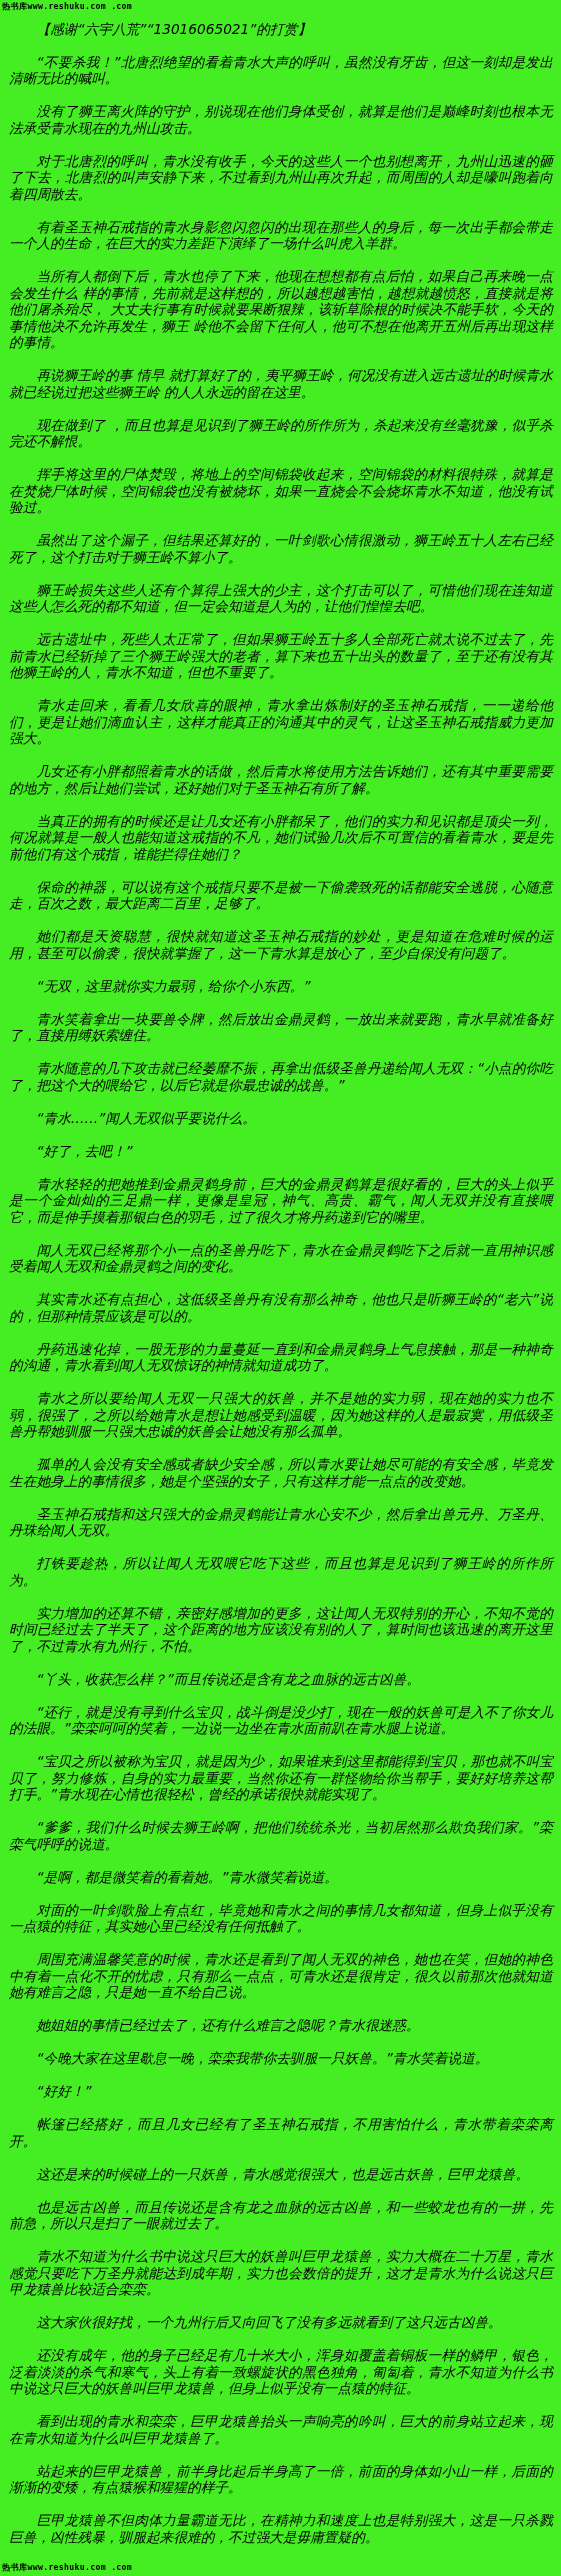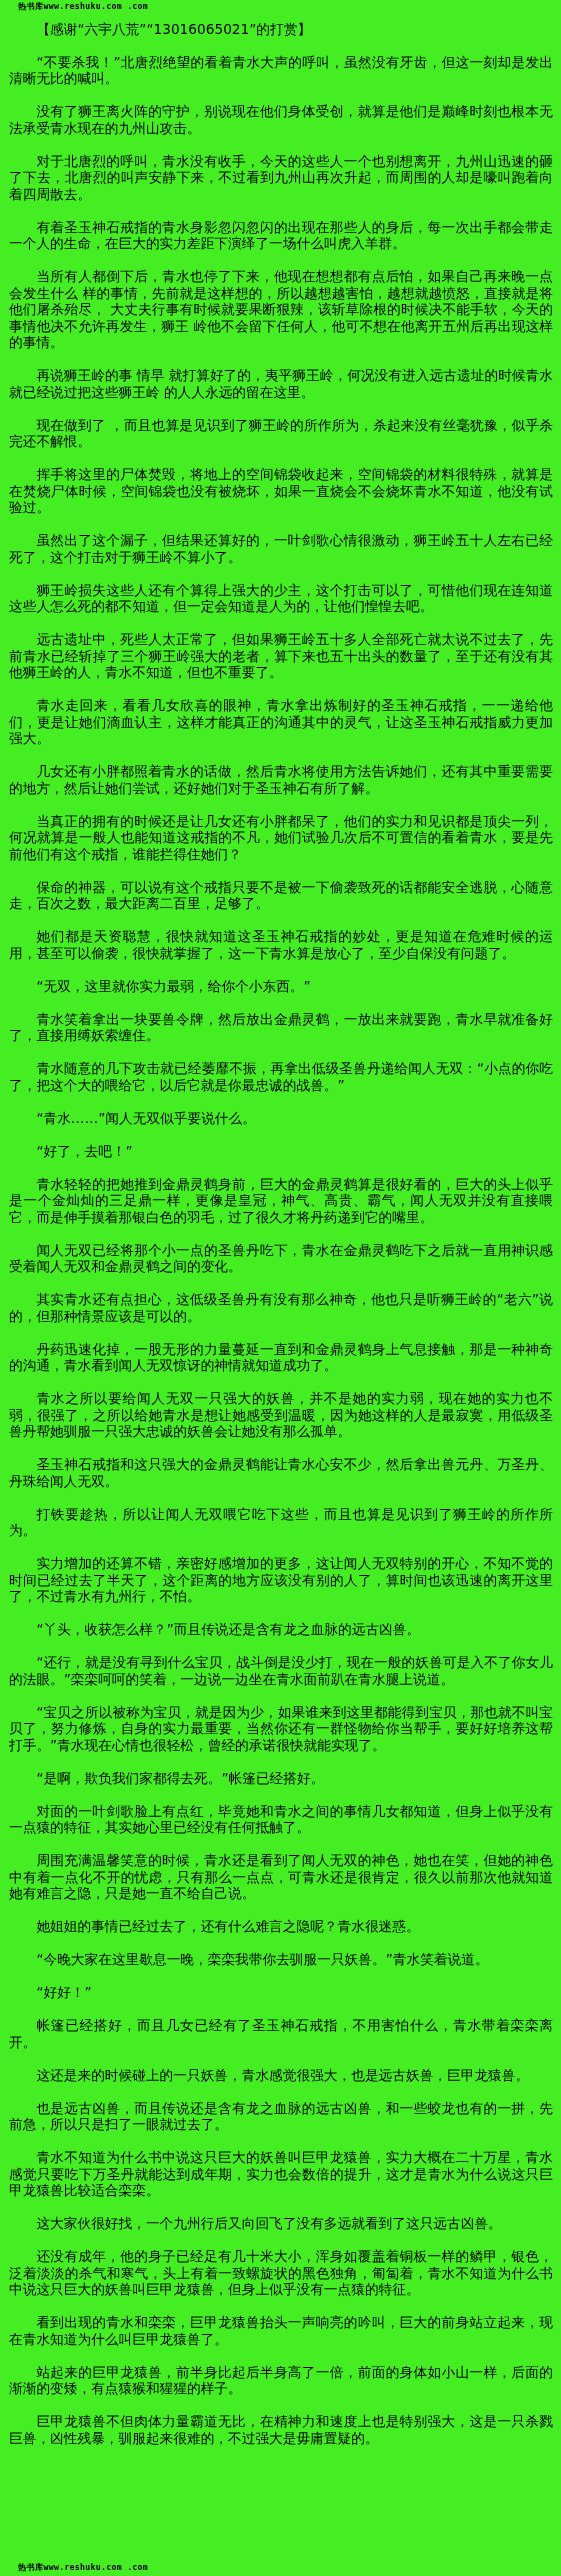--- a/index.html
+++ b/index.html
@@ -11,40 +11,41 @@
   .page {
     position: relative;
     width: 562px;
     height: 2576px;
     overflow: hidden;
     background: #44ee22;
     color: #000;
   }
   .watermark {
     position: absolute;
-    left: 18px;
+    left: 2px;
     font-family: "DejaVu Sans Mono", monospace;
     font-size: 8.2px;
     font-weight: bold;
     color: #000;
     letter-spacing: 0.3px;
     white-space: nowrap;
   }
   .watermark.top { top: 1.4px; }
   .watermark.bottom { bottom: 2.7px; }
   .content {
     padding: 20.6px 9px 0 9px;
     font-size: 13.7px;
     line-height: 16.5px;
     text-align: justify;
   }
   .content p {
     margin: 0 0 16.5px 0;
     text-indent: 2em;
     word-break: break-all;
+    font-style: italic;
   }
 </style>
 </head>
 <body>
 
 <div class="page">
   <div class="watermark top">热书库www.reshuku.com .com</div>
 
   <div class="content">
     <p>【感谢“六宇八荒”“13016065021”的打赏】</p>
@@ -69,27 +70,29 @@
         <p>“无双，这里就你实力最弱，给你个小东西。”</p>
         <p>青水笑着拿出一块要兽令牌，然后放出金鼎灵鹤，一放出来就要跑，青水早就准备好了，直接用缚妖索缠住。</p>
         <p>青水随意的几下攻击就已经萎靡不振，再拿出低级圣兽丹递给闻人无双：“小点的你吃了，把这个大的喂给它，以后它就是你最忠诚的战兽。”</p>
         <p>“青水……”闻人无双似乎要说什么。</p>
         <p>“好了，去吧！”</p>
         <p>青水轻轻的把她推到金鼎灵鹤身前，巨大的金鼎灵鹤算是很好看的，巨大的头上似乎是一个金灿灿的三足鼎一样，更像是皇冠，神气、高贵、霸气，闻人无双并没有直接喂它，而是伸手摸着那银白色的羽毛，过了很久才将丹药递到它的嘴里。</p>
         <p>闻人无双已经将那个小一点的圣兽丹吃下，青水在金鼎灵鹤吃下之后就一直用神识感受着闻人无双和金鼎灵鹤之间的变化。</p>
         <p>其实青水还有点担心，这低级圣兽丹有没有那么神奇，他也只是听狮王岭的“老六”说的，但那种情景应该是可以的。</p>
         <p>丹药迅速化掉，一股无形的力量蔓延一直到和金鼎灵鹤身上气息接触，那是一种神奇的沟通，青水看到闻人无双惊讶的神情就知道成功了。</p>
         <p>青水之所以要给闻人无双一只强大的妖兽，并不是她的实力弱，现在她的实力也不弱，很强了，之所以给她青水是想让她感受到温暖，因为她这样的人是最寂寞，用低级圣兽丹帮她驯服一只强大忠诚的妖兽会让她没有那么孤单。</p>
+        <p>孤单的人会没有安全感或者缺少安全感，所以青水要让她尽可能的有安全感，毕竟发生在她身上的事情很多，她是个坚强的女子，只有这样才能一点点的改变她。</p>
         <p>圣玉神石戒指和这只强大的金鼎灵鹤能让青水心安不少，然后拿出兽元丹、万圣丹、丹珠给闻人无双。</p>
         <p>打铁要趁热，所以让闻人无双喂它吃下这些，而且也算是见识到了狮王岭的所作所为。</p>
         <p>实力增加的还算不错，亲密好感增加的更多，这让闻人无双特别的开心，不知不觉的时间已经过去了半天了，这个距离的地方应该没有别的人了，算时间也该迅速的离开这里了，不过青水有九州行，不怕。</p>
         <p>“丫头，收获怎么样？”而且传说还是含有龙之血脉的远古凶兽。</p>
         <p>“还行，就是没有寻到什么宝贝，战斗倒是没少打，现在一般的妖兽可是入不了你女儿的法眼。”栾栾呵呵的笑着，一边说一边坐在青水面前趴在青水腿上说道。</p>
         <p>“宝贝之所以被称为宝贝，就是因为少，如果谁来到这里都能得到宝贝，那也就不叫宝贝了，努力修炼，自身的实力最重要，当然你还有一群怪物给你当帮手，要好好培养这帮打手。”青水现在心情也很轻松，曾经的承诺很快就能实现了。</p>
-        <p>“是啊，欺负我们家都得去死。”帐篷已经搭好。</p>
+        <p>“爹爹，我们什么时候去狮王岭啊，把他们统统杀光，当初居然那么欺负我们家。”栾栾气呼呼的说道。</p>
+        <p>“是啊，都是微笑着的看着她。”青水微笑着说道。</p>
         <p>对面的一叶剑歌脸上有点红，毕竟她和青水之间的事情几女都知道，但身上似乎没有一点猿的特征，其实她心里已经没有任何抵触了。</p>
         <p>周围充满温馨笑意的时候，青水还是看到了闻人无双的神色，她也在笑，但她的神色中有着一点化不开的忧虑，只有那么一点点，可青水还是很肯定，很久以前那次他就知道她有难言之隐，只是她一直不给自己说。</p>
         <p>她姐姐的事情已经过去了，还有什么难言之隐呢？青水很迷惑。</p>
         <p>“今晚大家在这里歇息一晚，栾栾我带你去驯服一只妖兽。”青水笑着说道。</p>
         <p>“好好！”</p>
         <p>帐篷已经搭好，而且几女已经有了圣玉神石戒指，不用害怕什么，青水带着栾栾离开。</p>
         <p>这还是来的时候碰上的一只妖兽，青水感觉很强大，也是远古妖兽，巨甲龙猿兽。</p>
         <p>也是远古凶兽，而且传说还是含有龙之血脉的远古凶兽，和一些蛟龙也有的一拼，先前急，所以只是扫了一眼就过去了。</p>
         <p>青水不知道为什么书中说这只巨大的妖兽叫巨甲龙猿兽，实力大概在二十万星，青水感觉只要吃下万圣丹就能达到成年期，实力也会数倍的提升，这才是青水为什么说这只巨甲龙猿兽比较适合栾栾。</p>
         <p>这大家伙很好找，一个九州行后又向回飞了没有多远就看到了这只远古凶兽。</p>

